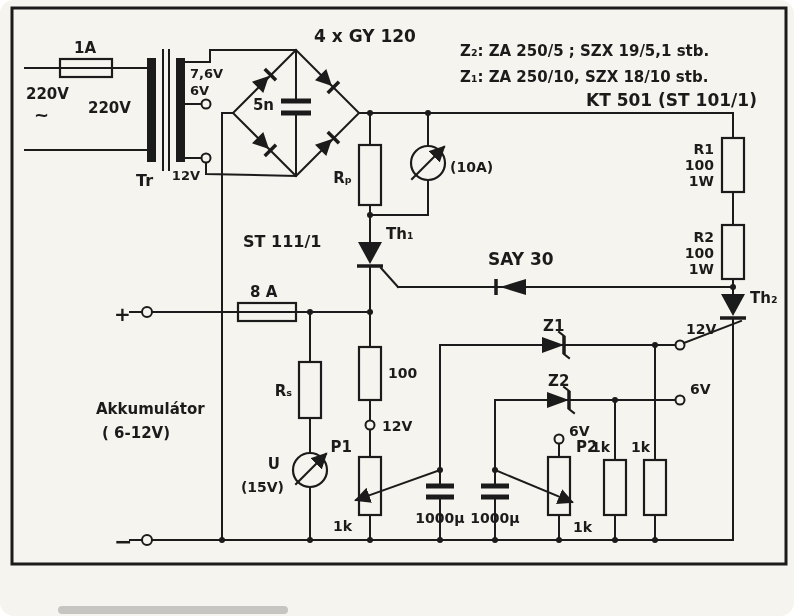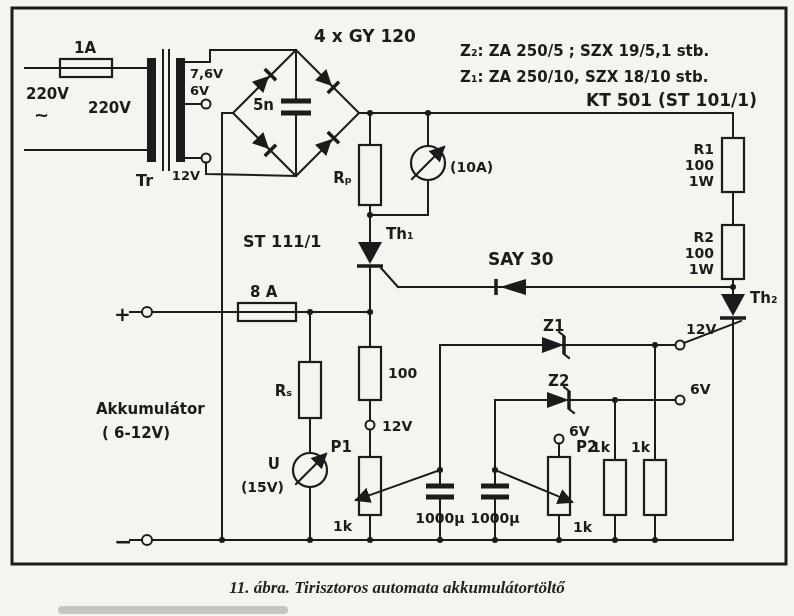--- a/index.html
+++ b/index.html
@@ -2,20 +2,21 @@
 <html style="--ink: #1b1b1b; --paper: #f6f4ee;"><head>
 <meta charset="utf-8">
 <style>
   :root { --ink:#1b1b1b; --paper:#f6f4ee; }
   html,body { margin:0; padding:0; }
   .page {
     position:relative; width:794px; height:616px;
     background:var(--paper);
     font-family:"DejaVu Sans", sans-serif;
     overflow:hidden;
+    border-radius:14px;
   }
   svg { display:block; }
   .frame { fill:none; stroke:var(--ink); stroke-width:3; }
   .w    { fill:none; stroke:var(--ink); stroke-width:2; stroke-linecap:square; }
   .bar  { fill:none; stroke:var(--ink); stroke-width:3.5; stroke-linecap:butt; }
   .plate{ fill:none; stroke:var(--ink); stroke-width:5; stroke-linecap:butt; }
   .body { fill:none; stroke:var(--ink); stroke-width:2.2; }
   .comp { fill:var(--ink); stroke:none; }
   .term { fill:var(--paper); stroke:var(--ink); stroke-width:2; }
   .dot  { fill:var(--ink); stroke:none; }
@@ -272,15 +273,14 @@
     <circle class="dot" cx="310" cy="540" r="3"></circle>
     <circle class="dot" cx="370" cy="540" r="3"></circle>
     <circle class="dot" cx="440" cy="540" r="3"></circle>
     <circle class="dot" cx="495" cy="540" r="3"></circle>
     <circle class="dot" cx="559" cy="540" r="3"></circle>
     <circle class="dot" cx="615" cy="540" r="3"></circle>
     <circle class="dot" cx="655" cy="540" r="3"></circle>
   </g>
 </svg>
 
-<div class="caption">11. ábra. Tirisztoros automata akkumulátortöltő</div>
 <div class="smudge"></div>
 </div>
 
 </body></html>

